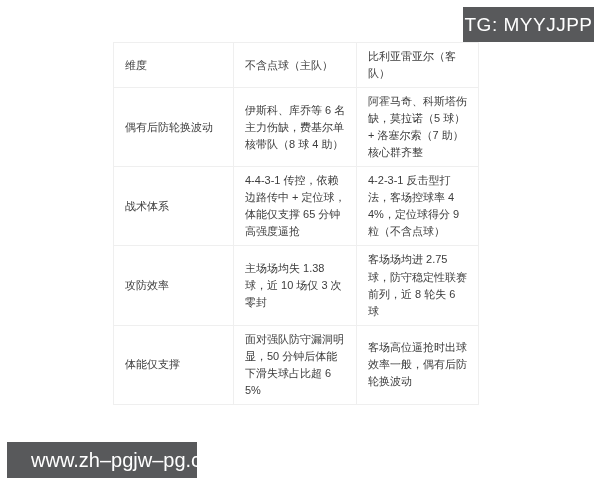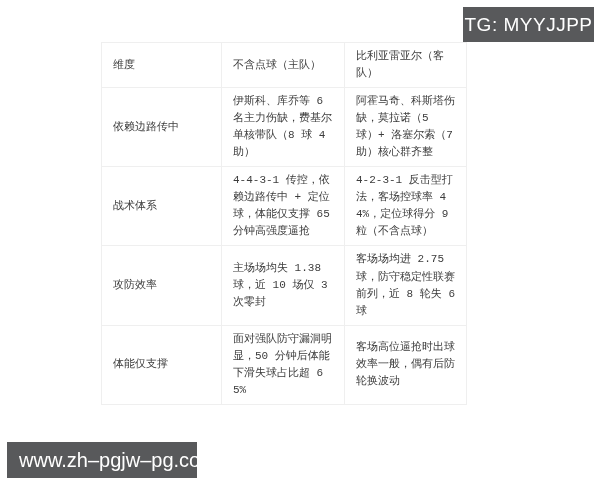--- a/index.html
+++ b/index.html
@@ -24,26 +24,25 @@
     color: #ffffff;
     font-size: 19px;
     letter-spacing: 0.5px;
     display: flex;
     align-items: center;
     justify-content: center;
     white-space: nowrap;
   }
   table.compare {
     position: absolute;
-    left: 101px;
+    left: 113px;
     top: 42px;
     width: 365px;
     border-collapse: collapse;
     table-layout: fixed;
-    font-family: Liberation Mono, monospace;
   }
   table.compare th,
   table.compare td {
     border: 1px solid #efefef;
     font-weight: normal;
     text-align: left;
     vertical-align: middle;
     padding: 5px 10px 5px 11px;
     font-size: 11px;
     line-height: 1.55;
@@ -60,21 +59,21 @@
     position: absolute;
     left: 7px;
     top: 442px;
     width: 190px;
     height: 36px;
     background: #58595b;
     color: #ffffff;
     font-size: 20px;
     display: flex;
     align-items: center;
-    padding-left: 12px;
+    padding-left: 24px;
     box-sizing: border-box;
     white-space: nowrap;
   }
 </style>
 </head>
 <body>
 
 <div class="tg-badge">
   <span>TG: MYYJJPP</span>
 </div>
@@ -87,21 +86,21 @@
     </colgroup>
   <thead>
     <tr>
       <th>维度</th>
       <th>不含点球（主队）</th>
       <th>比利亚雷亚尔（客队）</th>
     </tr>
   </thead>
   <tbody>
     <tr>
-      <td>依赖边路传中</td>
+      <td>偶有后防轮换波动</td>
       <td>伊斯科、库乔等 6 名主力伤缺，费基尔单核带队（8 球 4 助）</td>
       <td>阿霍马奇、科斯塔伤缺，莫拉诺（5 球）+ 洛塞尔索（7 助）核心群齐整</td>
     </tr>
     <tr>
       <td>战术体系</td>
       <td>4-4-3-1 传控，依赖边路传中 + 定位球，体能仅支撑 65 分钟高强度逼抢</td>
       <td>4-2-3-1 反击型打法，客场控球率 44%，定位球得分 9 粒（不含点球）</td>
     </tr>
     <tr>
       <td>攻防效率</td>

